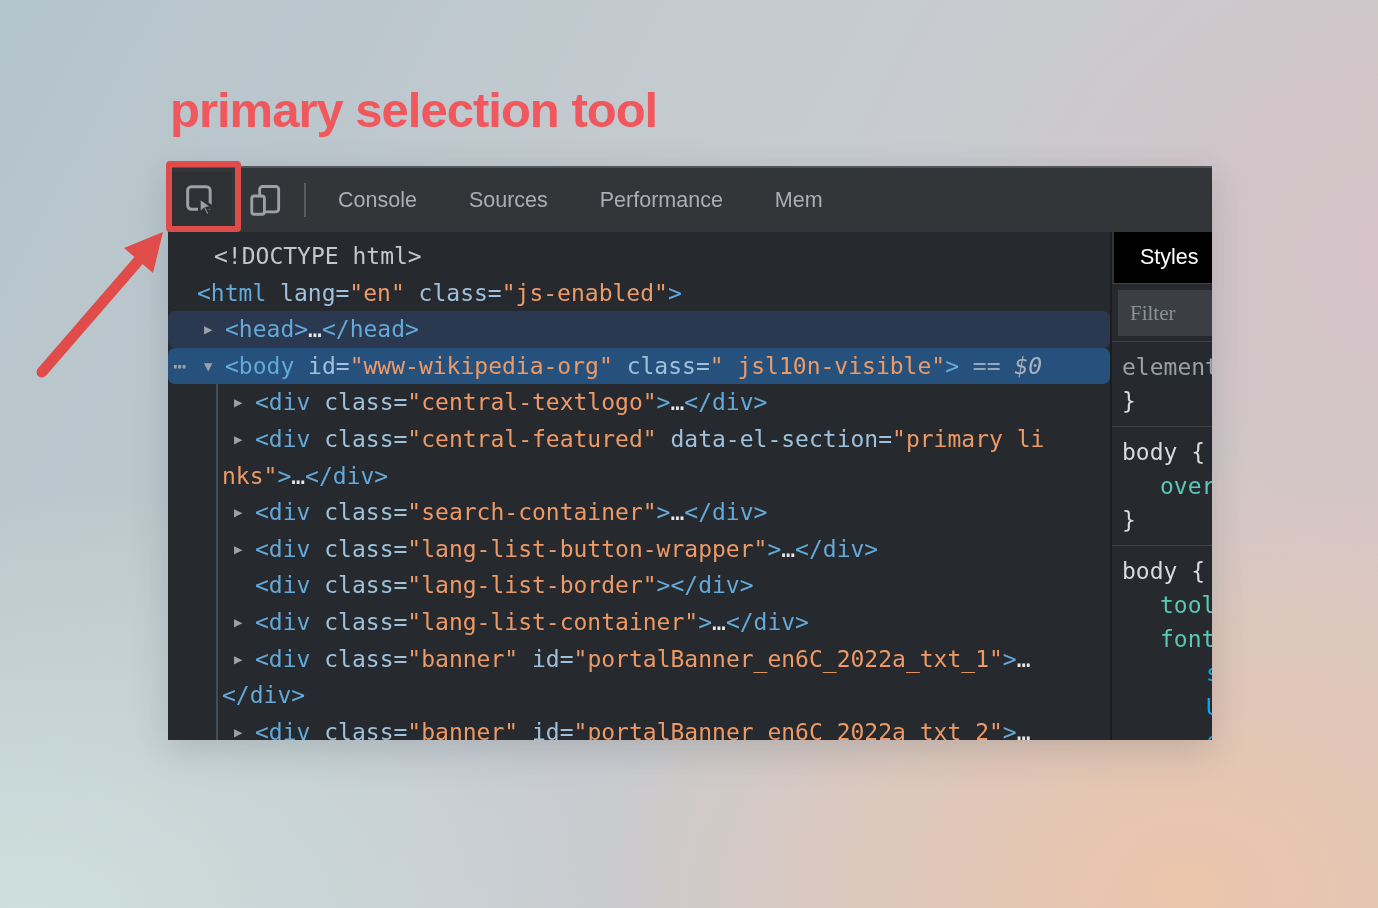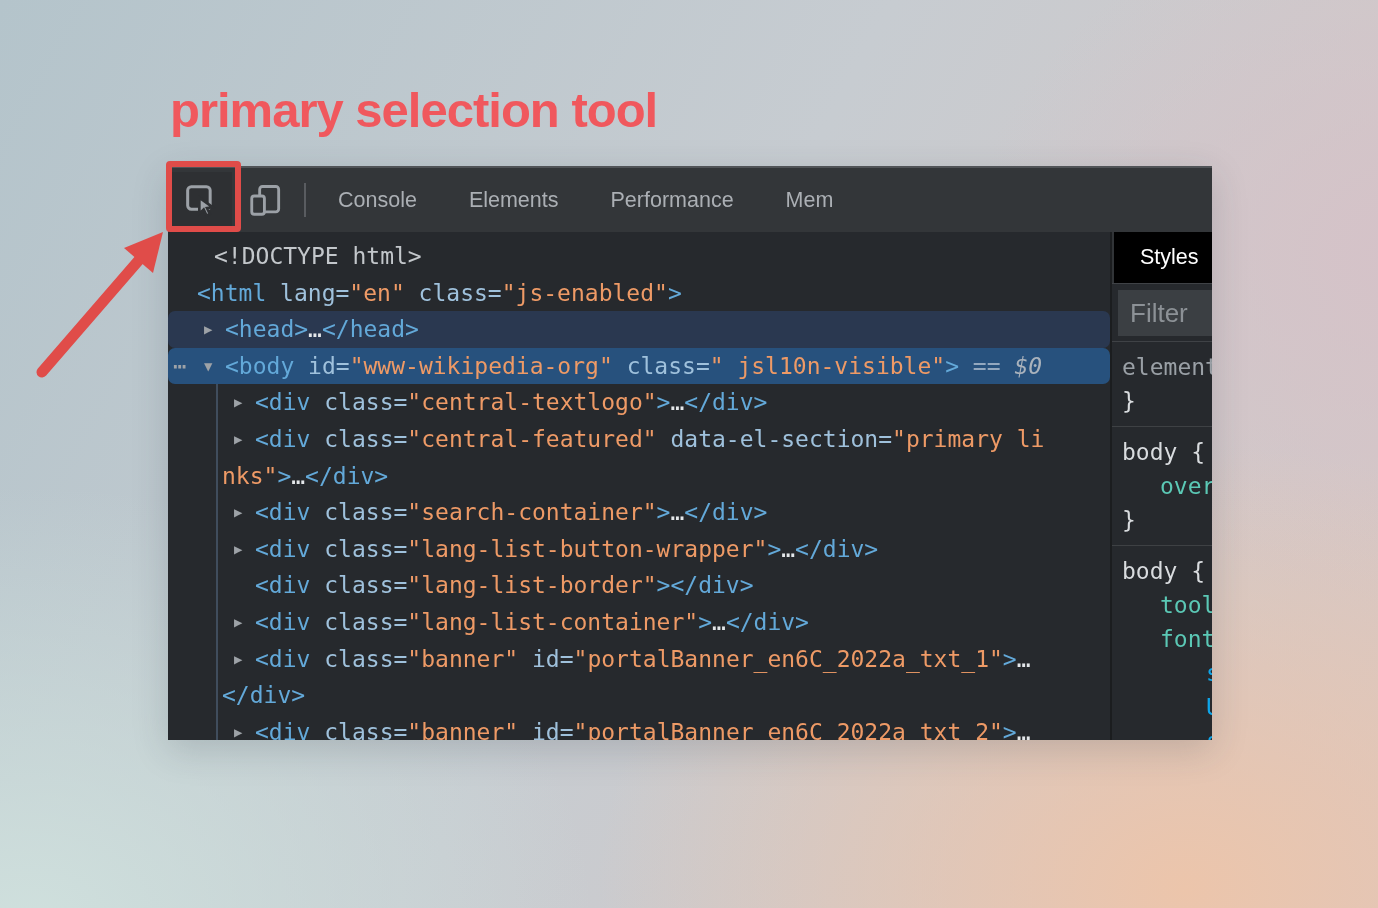--- a/index.html
+++ b/index.html
@@ -73,21 +73,21 @@
     height:52px;background:#313437;border-bottom:1px solid #3f4246;
     display:flex;align-items:stretch;flex:none;
   }
   .styles-tab{
     background:var(--active-tab-bg);color:#fff;margin-left:2px;padding:0 26px;
     display:flex;align-items:center;font-family:"Liberation Sans",sans-serif;font-size:21.5px;
   }
   .filter-row{height:58px;padding:6px 0 6px 6px;border-bottom:1px solid #3f4246;flex:none}
   .filter-input{
     width:130px;height:46px;background:#3b3f43;border:none;outline:none;
-    color:#c8ccd0;font-family:Liberation Sans, sans-serif;font-size:26px;padding:0 12px;
+    color:#c8ccd0;font-family:Liberation Serif, serif;font-size:21px;padding:0 12px;
   }
   .filter-input::placeholder{color:#8c9196}
   .style-section{border-bottom:1px solid #3e4144;padding:8px 0;flex:none}
   .style-line{height:34px;line-height:34px;white-space:pre;overflow:hidden}
   .sl-i0{padding-left:10px}.sl-i1{padding-left:48px}.sl-i2{padding-left:94px}
   .c-plainc{color:#d9dcdf}.c-dim{color:#9aa0a6}.c-prop{color:var(--prop)}
   .c-valc{color:#0ea5e9}
   
   .arrow-svg{position:absolute;left:20px;top:212px;z-index:5;pointer-events:none}
 </style>
@@ -113,21 +113,21 @@
     </div>
     <div class="tool-btn device">
       <svg width="38" height="38" viewBox="0 0 24 24">
         <rect x="8" y="3.5" width="12" height="16" rx="1.8" fill="none" stroke="#9ca1a7" stroke-width="1.8"></rect>
         <rect x="3" y="9.5" width="8" height="11.5" rx="1.6" fill="#333639" stroke="#9ca1a7" stroke-width="1.8"></rect>
       </svg>
     </div>
     <div class="toolbar-divider"></div>
     <div class="tabs">
         <div class="tab">Console</div>
-        <div class="tab">Elements</div>
+        <div class="tab">Sources</div>
         <div class="tab">Performance</div>
         <div class="tab">Mem</div>
       </div>
   </div>
 
   <div class="main">
     <div class="dom-panel">
       <div class="indent-guide"></div>
     <div class="dom-row"><span style="padding-left: 46px; display: inline-block;"><span class="t-doc">&lt;!DOCTYPE html&gt;</span></span></div>
         <div class="dom-row"><span style="padding-left: 29px; display: inline-block;"><span class="t-tag">&lt;html </span><span class="t-attr">lang</span><span class="t-attr">=</span><span class="t-val">"en"</span><span class="t-plain"> </span><span class="t-attr">class</span><span class="t-attr">=</span><span class="t-val">"js-enabled"</span><span class="t-tag">&gt;</span></span></div>

